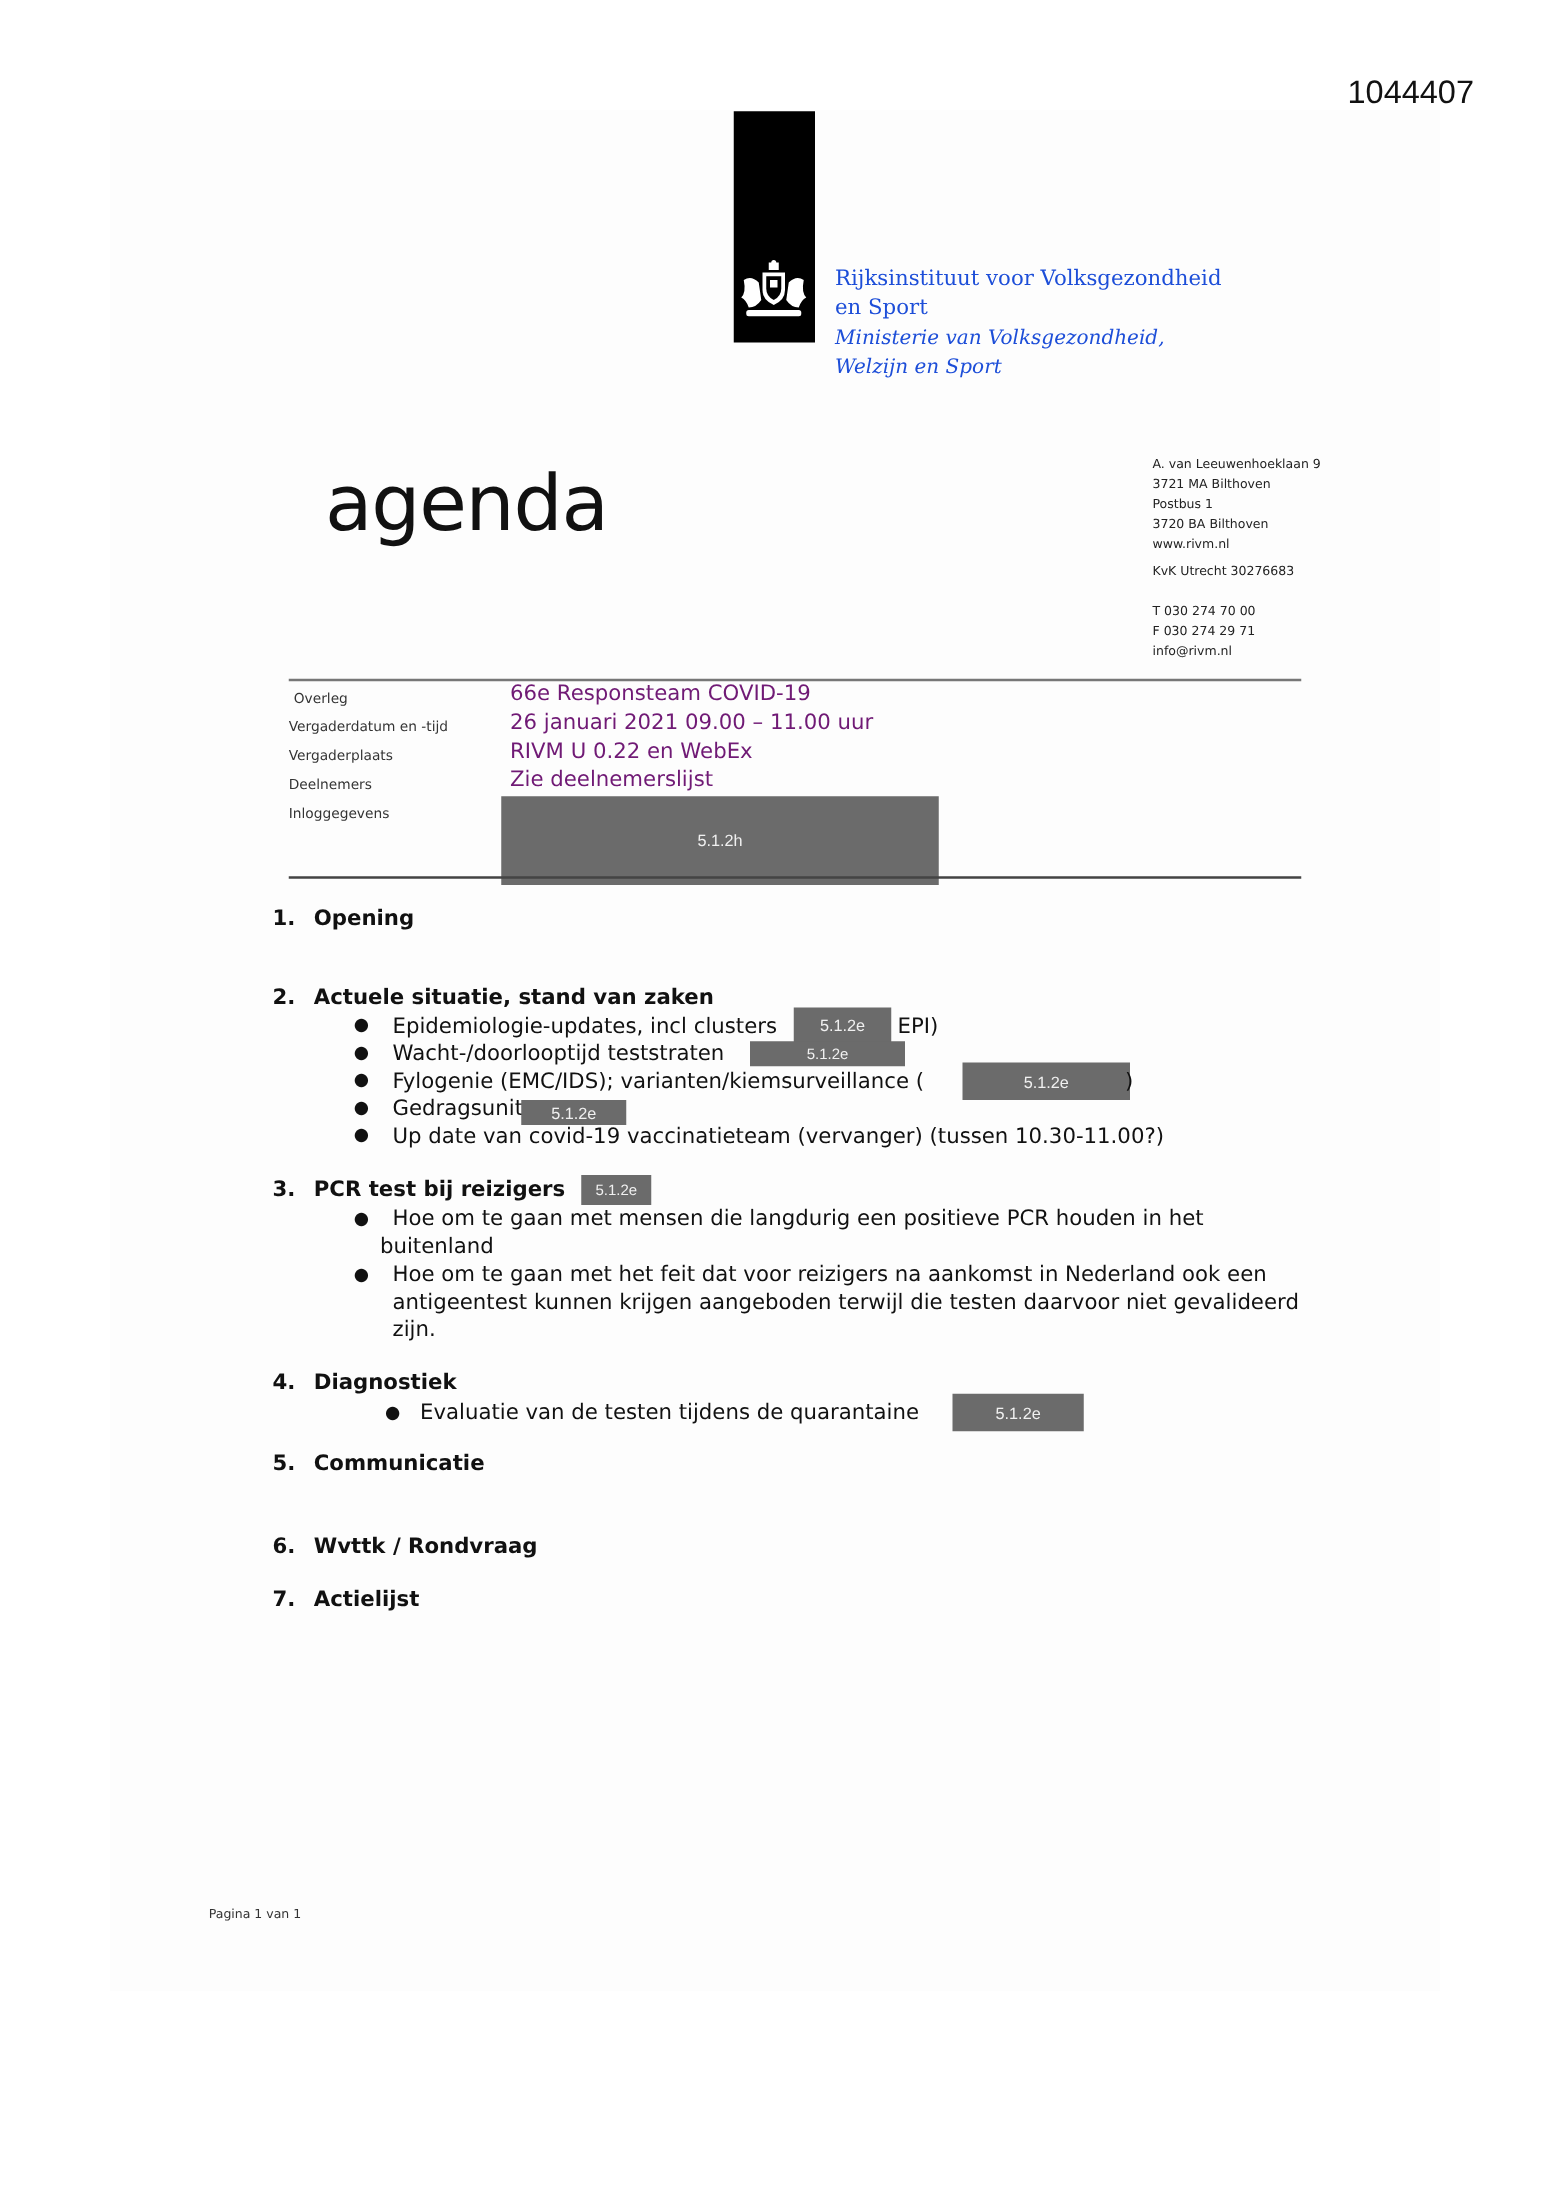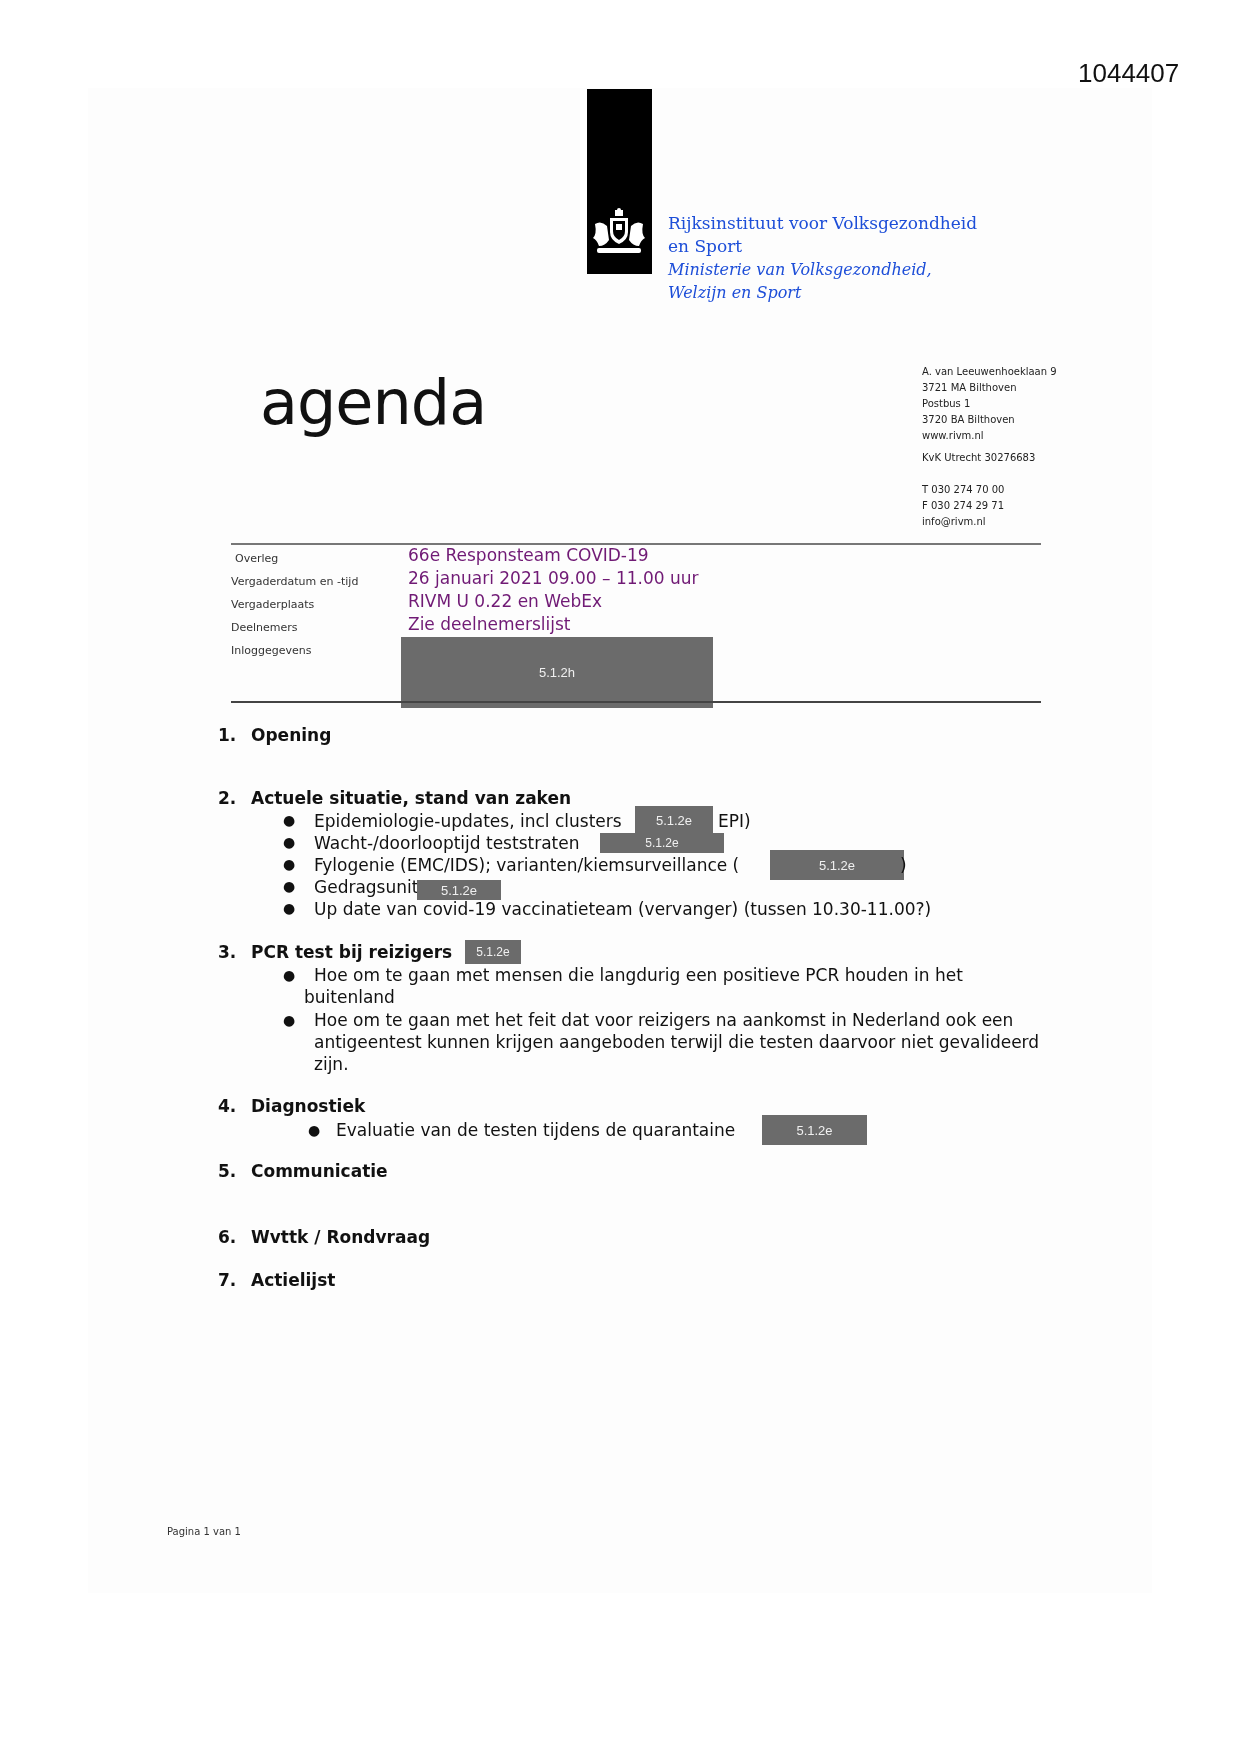--- a/index.html
+++ b/index.html
@@ -118,21 +118,21 @@
   <div>Vergaderplaats</div>
   <div>Deelnemers</div>
   <div>Inloggegevens</div>
 </div>
 <div class="meta-values">
   <div>66e Responsteam COVID-19</div>
   <div>26 januari 2021 09.00 – 11.00 uur</div>
   <div>RIVM U 0.22 en WebEx</div>
   <div>Zie deelnemerslijst</div>
 </div>
-<div class="redact" style="left:401px; top:637px; width:312px; height:71px;">5.1.2h</div>
+<div class="redact" style="left:401px; top:637px; width:350px; height:71px;">5.1.2h</div>
 <div class="rule thin" style="left:231px; top:701px; width:810px;"></div>
 
 <div class="heading" style="top:725px;">
   <span class="num">1.</span><span>Opening</span>
 </div>
 
 <div class="heading" style="top:788px;">
   <span class="num">2.</span><span>Actuele situatie, stand van zaken</span>
 </div>
 <span class="bullet" style="left:283px; top:812px;">●</span>

